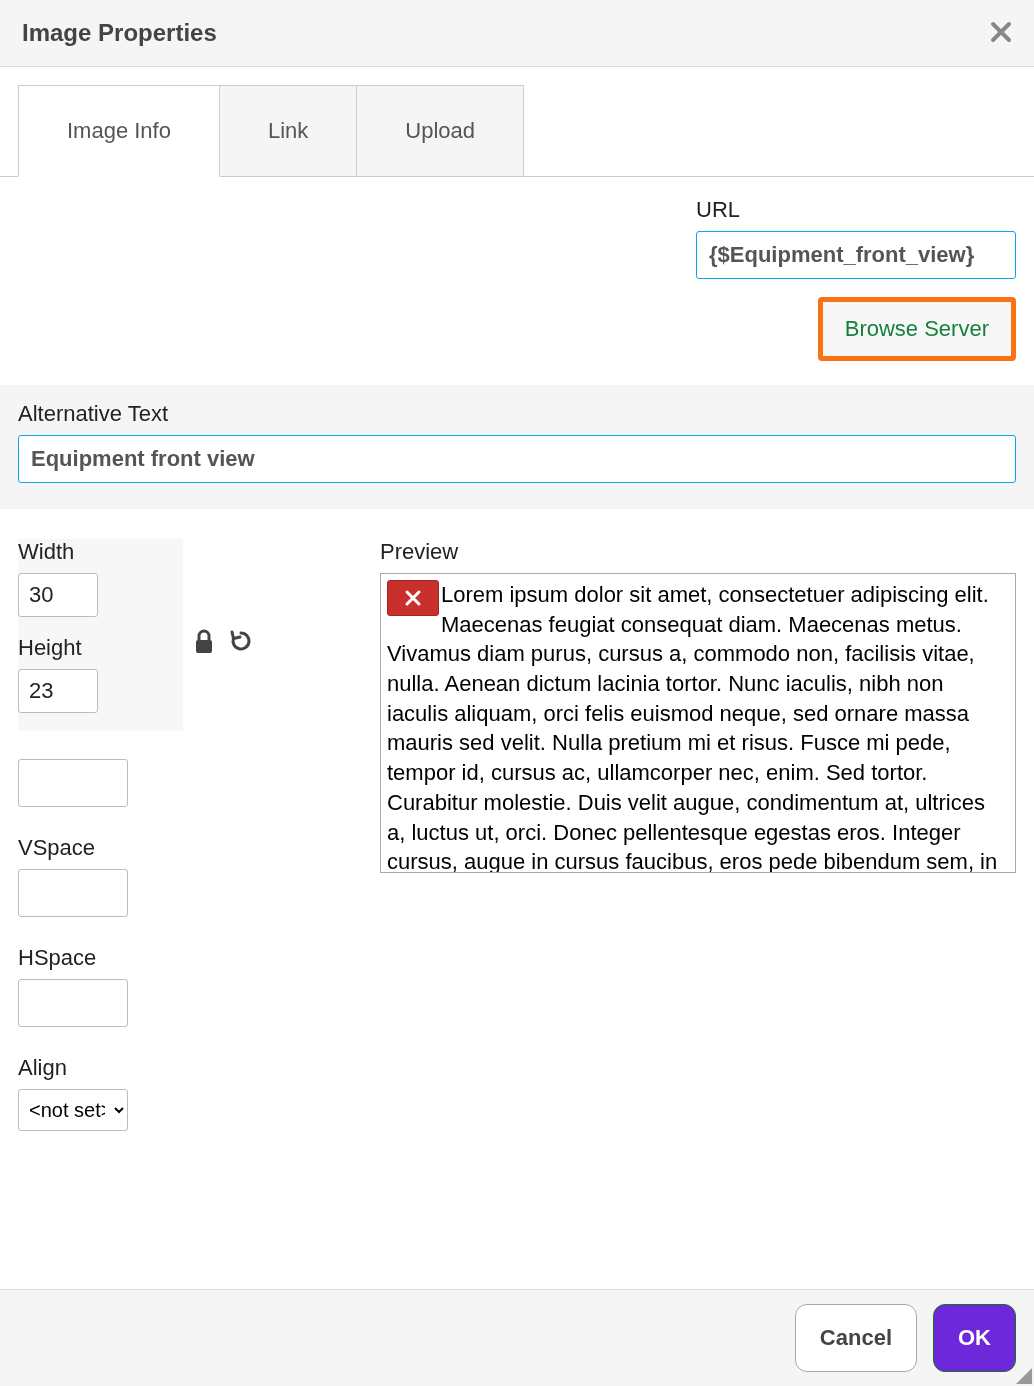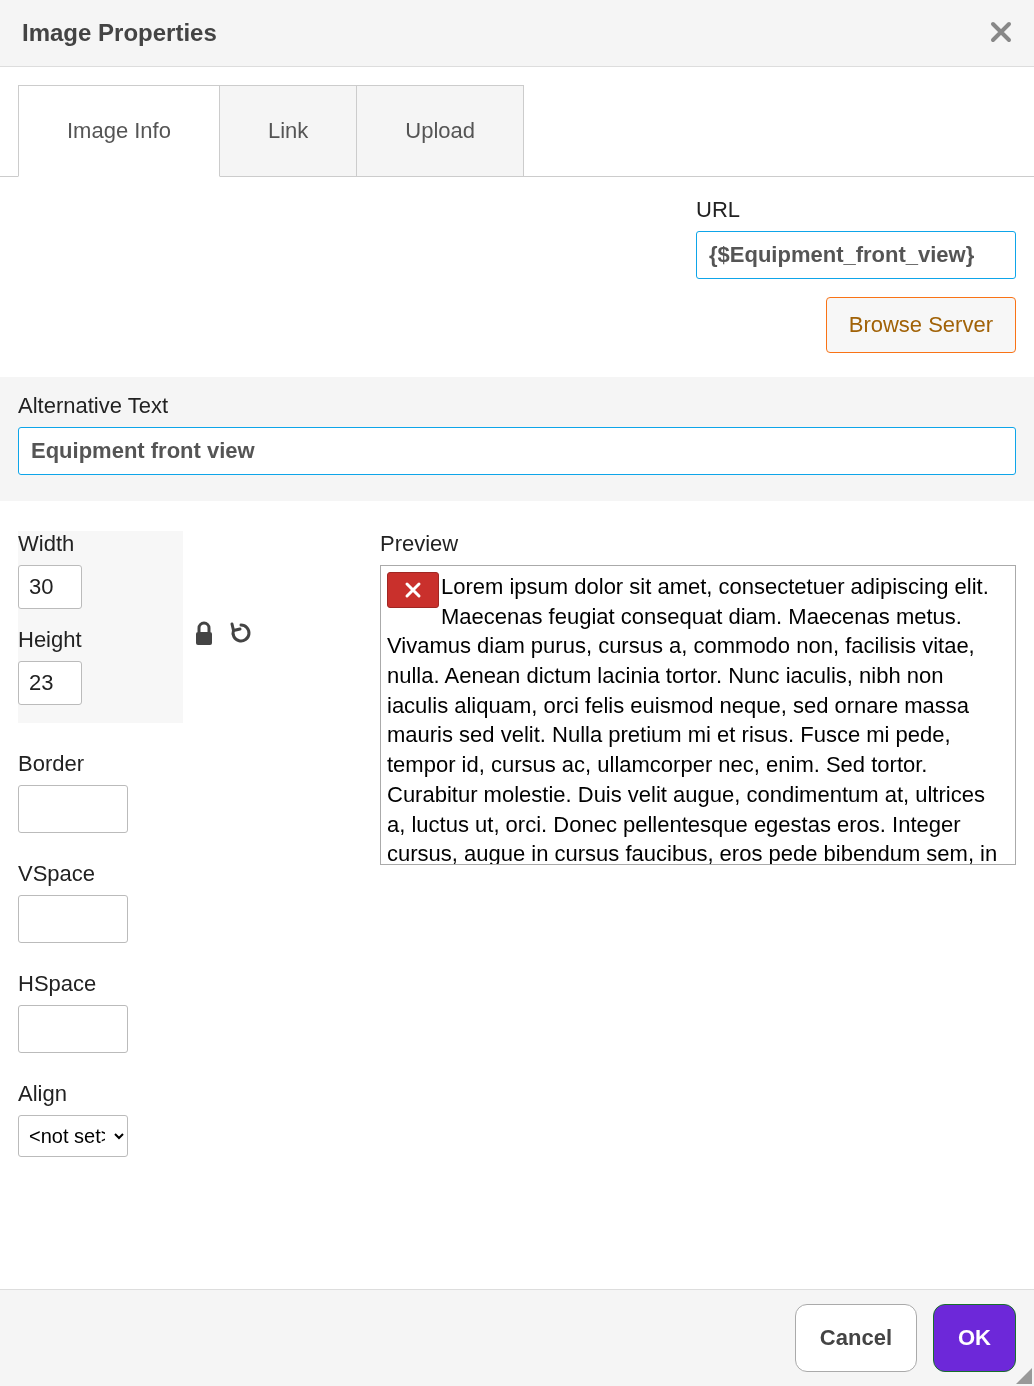--- a/index.html
+++ b/index.html
@@ -87,25 +87,25 @@
       display: flex;
       align-items: flex-end;
       gap: 18px;
       margin-bottom: 24px;
       flex-direction: column;
     }
     .url-field { flex: 1; max-width: 650px; }
     .browse-btn {
       padding: 14px 22px;
       font-size: 22px;
-      border: 1px solid #f97316;
+      border: 5px solid #f97316;
       background: #f7f7f7;
       border-radius: 4px;
       cursor: pointer;
-      color: #a16207;
+      color: #15803d;
       margin-bottom: 0;
     }
     .alt-section {
       background: #f5f5f5;
       margin: 0 -18px;
       padding: 16px 18px 26px 18px;
     }
     .lower-grid {
       display: flex;
       gap: 12px;
@@ -117,21 +117,21 @@
       flex-direction: column;
     }
     .wh-block {
       position: relative;
       background: #f7f7f7;
       padding: 0 0 18px 0;
       width: 165px;
     }
     .wh-field { margin-bottom: 18px; }
     .small-input {
-      width: 64px;
+      width: 80px;
       padding: 8px 10px;
       font-size: 22px;
       border: 1px solid #bbb;
       border-radius: 3px;
       color: #222;
     }
     .lock-reset {
       position: absolute;
       left: 175px;
       top: 90px;
@@ -281,21 +281,20 @@
             <span class="icon-btn">
               <svg width="24" height="24" viewBox="0 0 24 24">
                   <path d="M12 4 a8 8 0 1 1 -7.5 5.2" fill="none" stroke="#444" stroke-width="3" stroke-linecap="round"></path>
                   <path d="M3 3 L4.5 9.5 L11 8" fill="none" stroke="#444" stroke-width="3" stroke-linecap="round" stroke-linejoin="round"></path>
                 </svg>
             </span>
           </div>
         </div>
 
         <div class="spaced-field">
-          <label class="field-label">Border</label>
           <input type="text" class="med-input" value="" style="">
         </div>
 
         <div class="spaced-field">
           <label class="field-label">VSpace</label>
           <input type="text" class="med-input" value="" style="">
         </div>
 
         <div class="spaced-field">
           <label class="field-label">HSpace</label>

